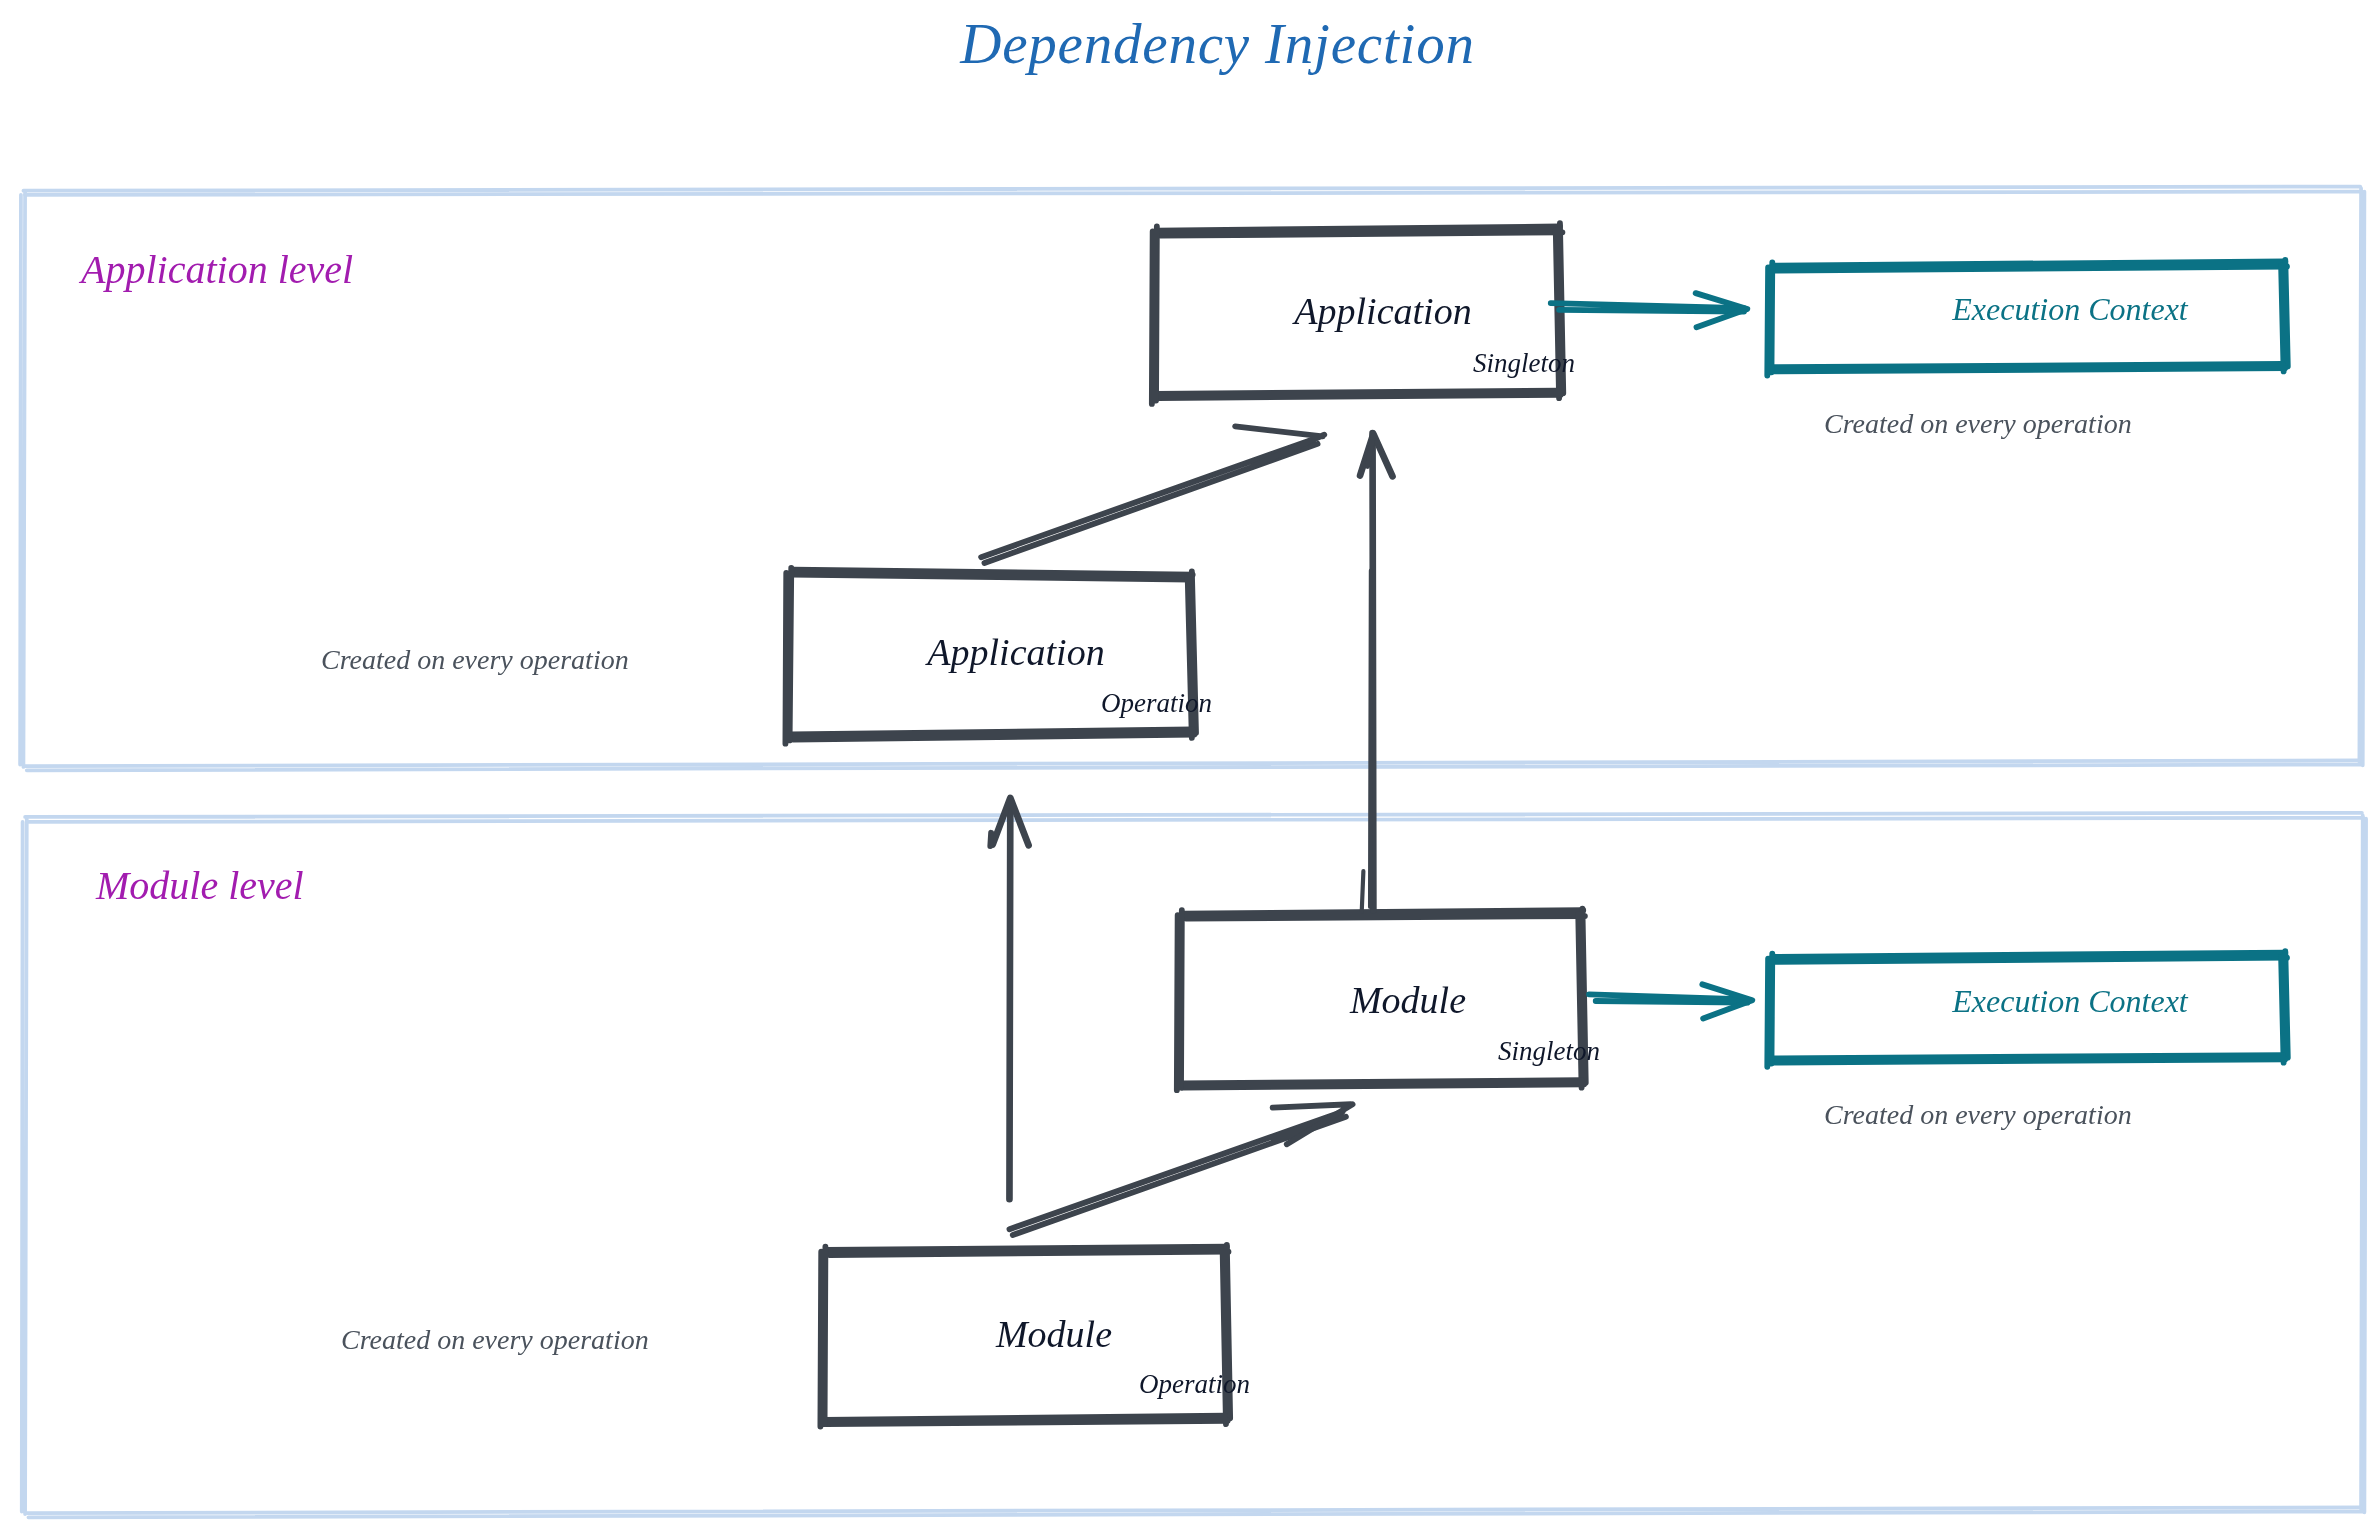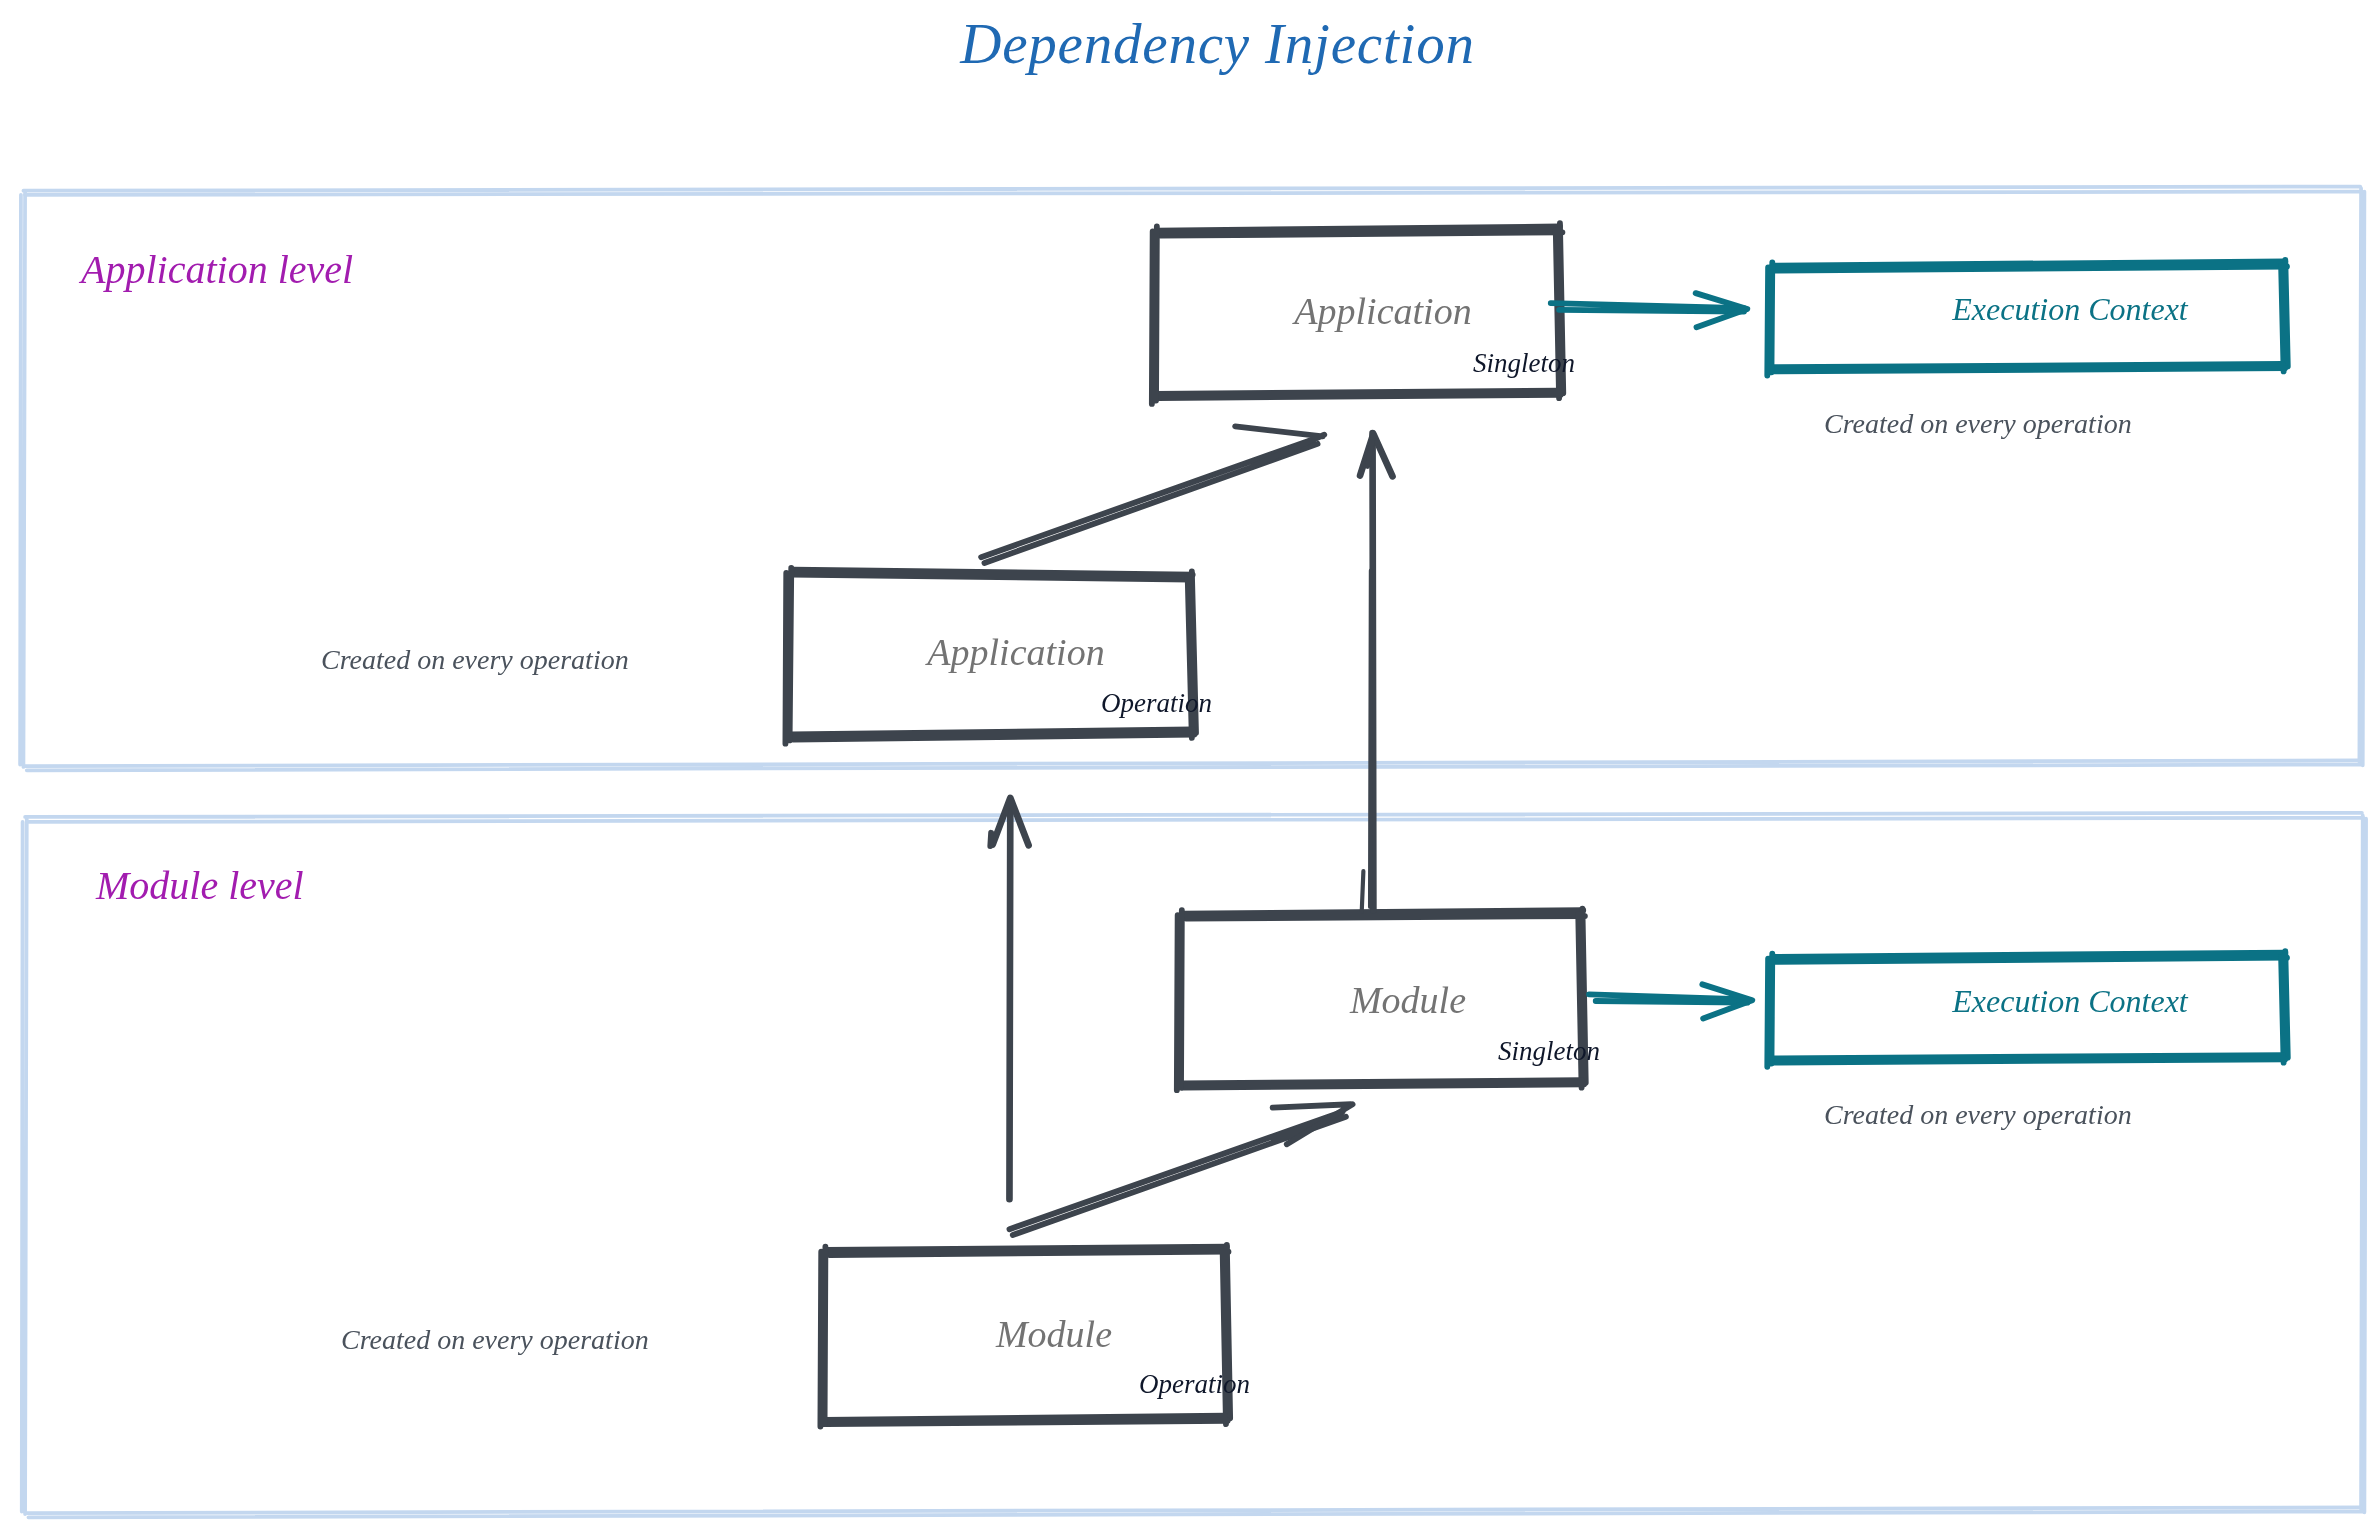--- a/index.html
+++ b/index.html
@@ -59,21 +59,21 @@
     font-size: 40px;
     color: #a21caf;
     font-style: italic;
   }
   #label-application-level { left: 52px; top: 250px; }
   #label-module-level      { left: 67px; top: 866px; }
 
   
   .node-title {
     font-size: 38px;
-    color: #737373;
+    color: #0f172a;
     font-style: italic;
     text-align: center;
   }
   .node-scope {
     font-size: 27px;
     color: #0f172a;
     font-style: italic;
     text-align: right;
   }
   .ec-title {

